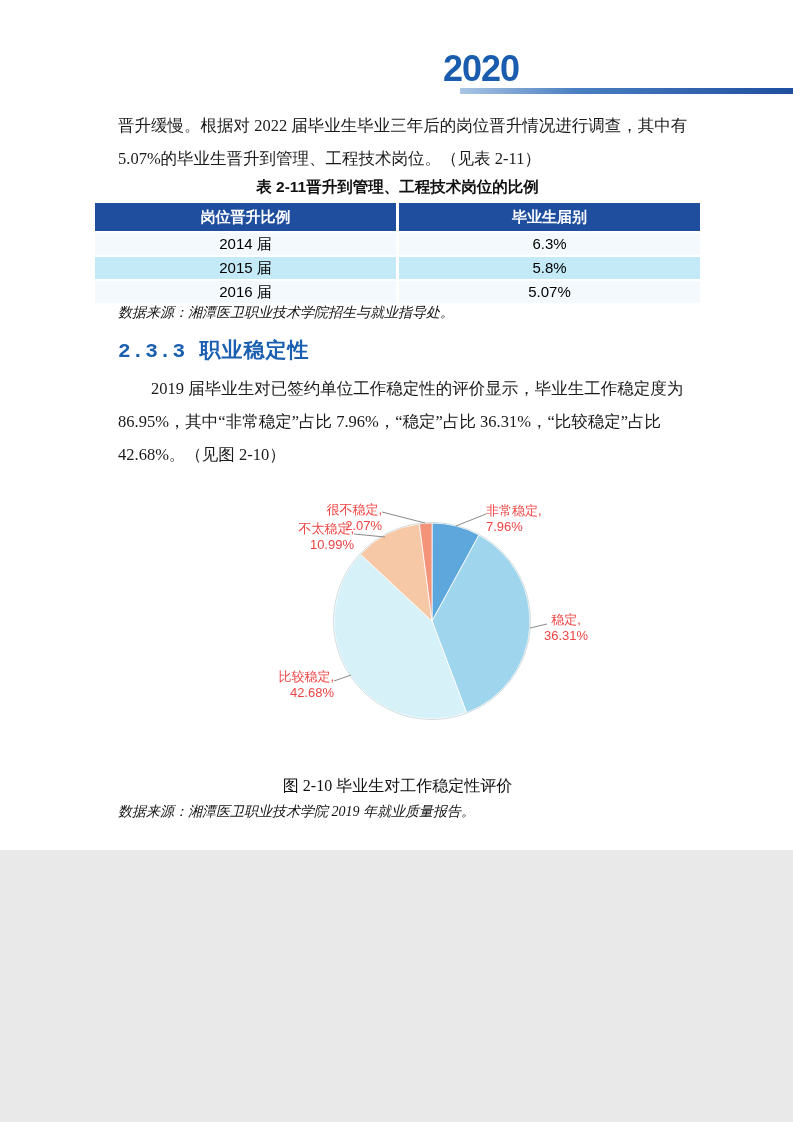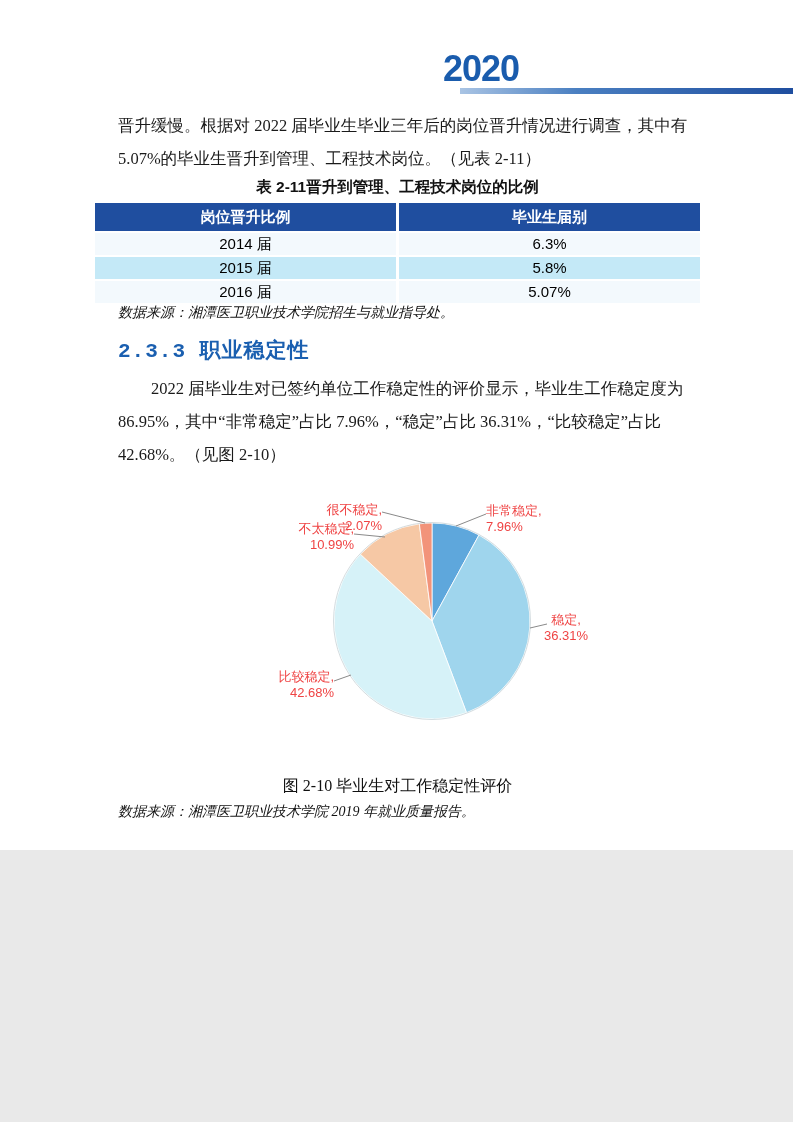--- a/index.html
+++ b/index.html
@@ -89,21 +89,21 @@
           <div class="tcell">2016 届</div>
           <div class="tcell">5.07%</div>
         </div>
       </div>
   </div>
   <div class="src-note" style="top:304px;">数据来源：湘潭医卫职业技术学院招生与就业指导处。</div>
 
   <div class="sec-head">2.3.3 职业稳定性</div>
 
   <div class="para" style="top:372px;">
-    <div class="bline indent">2022 届毕业生对已签约单位工作稳定性的评价显示，毕业生工作稳定度为</div>
+    <div class="bline indent">2019 届毕业生对已签约单位工作稳定性的评价显示，毕业生工作稳定度为</div>
     <div class="bline">86.95%，其中“非常稳定”占比 7.96%，“稳定”占比 36.31%，“比较稳定”占比</div>
     <div class="bline">42.68%。（见图 2-10）</div>
   </div>
 
   <div class="chart">
     <svg id="pie-svg" width="340" height="260" viewBox="0 0 340 260">
         <path d="M 182 126 L 182 28 A 98 98 0 0 1 228.9958760888463 40.003560360664906 Z" fill="#5ea7dc" stroke="#ffffff" stroke-width="0.8"></path>
         <path d="M 182 126 L 228.9958760888463 40.003560360664906 A 98 98 0 0 1 216.52530703309253 217.71697320709342 Z" fill="#9fd5ed" stroke="#ffffff" stroke-width="0.8"></path>
         <path d="M 182 126 L 216.52530703309253 217.71697320709342 A 98 98 0 0 1 110.35067171647326 59.139146307279205 Z" fill="#d6f2f8" stroke="#ffffff" stroke-width="0.8"></path>
         <path d="M 182 126 L 110.35067171647326 59.139146307279205 A 98 98 0 0 1 169.3508931985462 28.81975459423137 Z" fill="#f6c8a5" stroke="#ffffff" stroke-width="0.8"></path>

